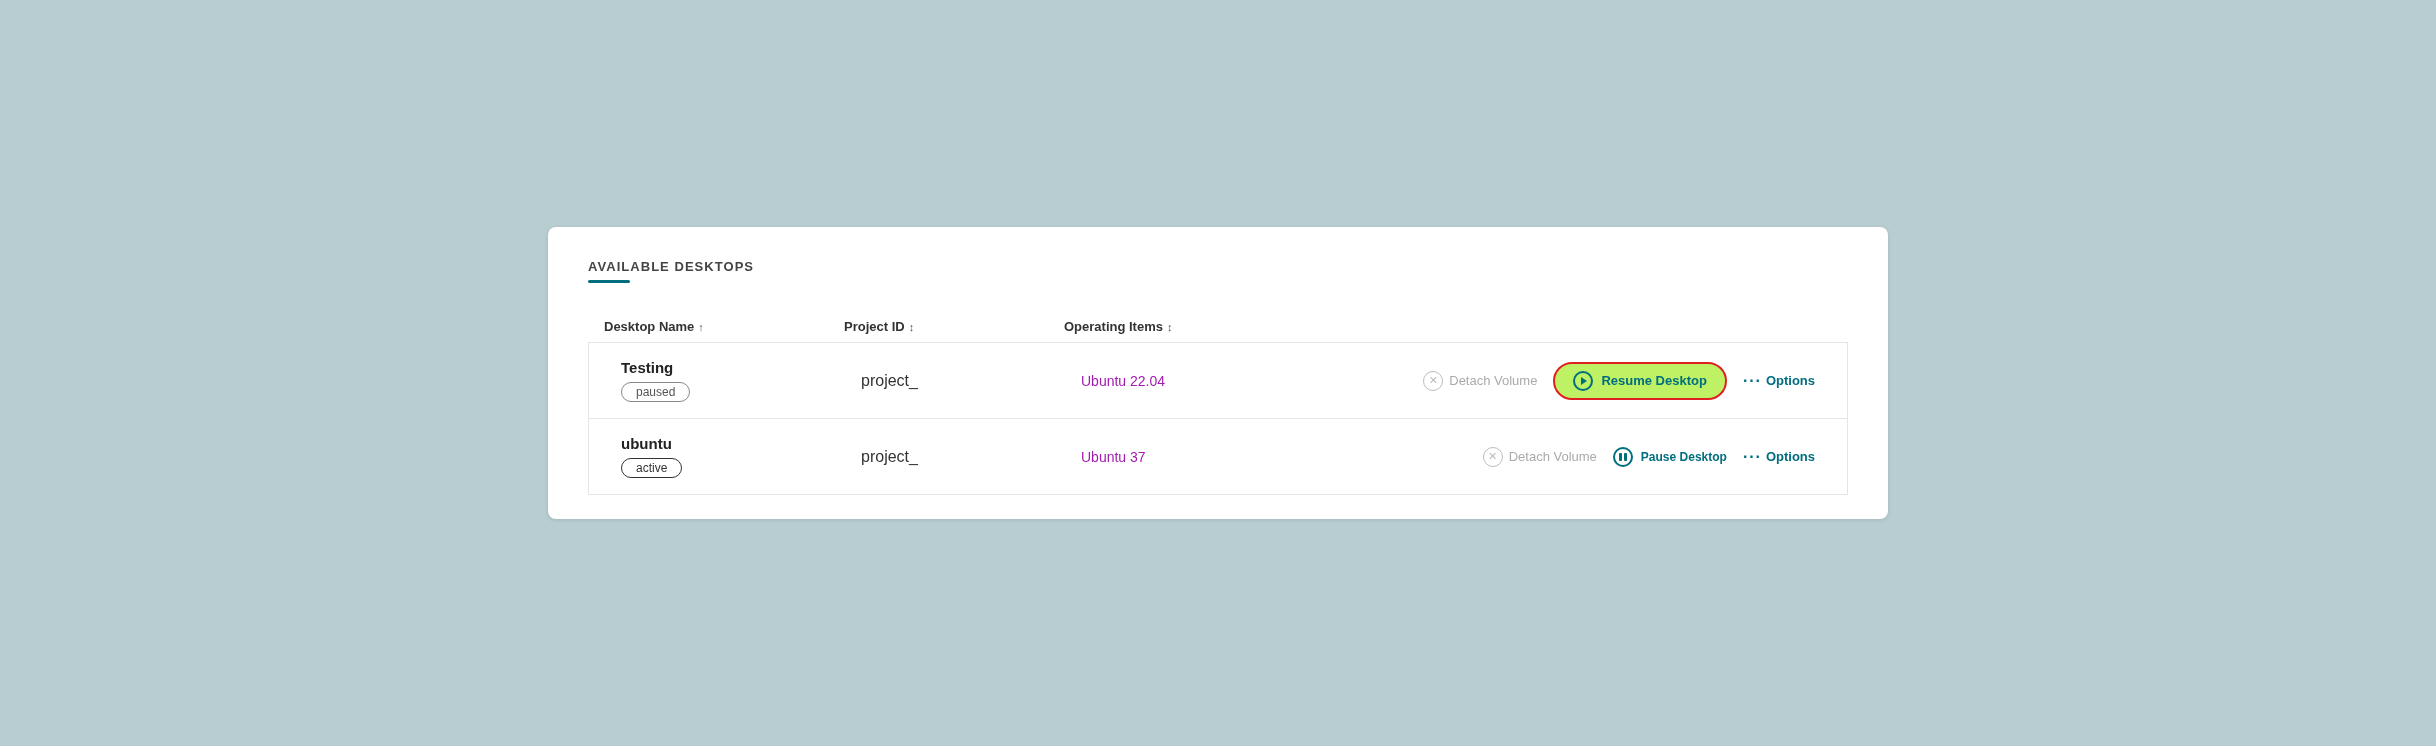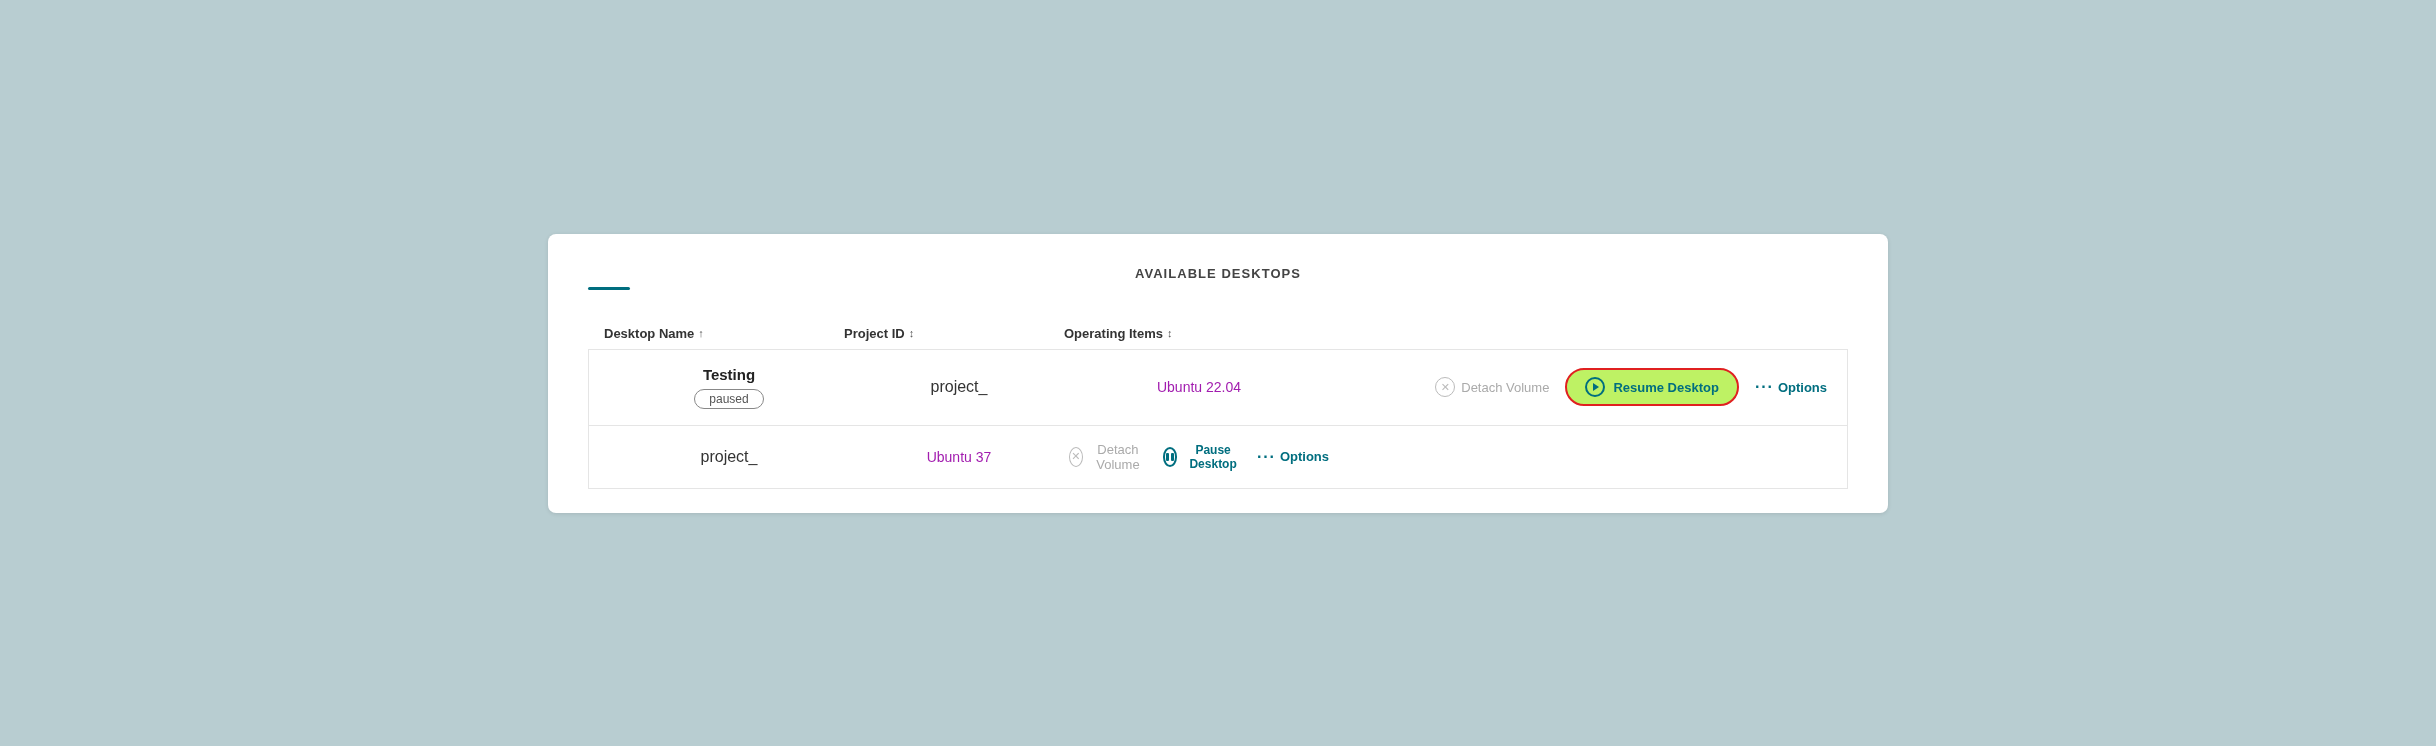--- a/index.html
+++ b/index.html
@@ -1,15 +1,15 @@
 <!DOCTYPE html>
 <html><head>
   <meta charset="utf-8">
   <style>
-    * { box-sizing: border-box; margin: 0; padding: 0; text-align: center; }
+    * { box-sizing: border-box; margin: 0; padding: 0; }
     body {
       background: #b8cdd1;
       font-family: -apple-system, BlinkMacSystemFont, 'Segoe UI', sans-serif;
       display: flex;
       align-items: center;
       justify-content: center;
       min-height: 100vh;
       padding: 20px;
     }
     .card {
@@ -50,21 +50,21 @@
       gap: 4px;
     }
     .sort-icon {
       font-size: 11px;
       color: #555;
     }
     .table-row {
       display: grid;
       grid-template-columns: 240px 220px 260px 1fr;
       align-items: center;
-      padding: 16px 20px;
+      padding: 16px 32px;
       border: 1px solid #e5e5e5;
       border-top: none;
       background: #fff;
     }
     .table-row:first-child {
       border-top: 1px solid #e5e5e5;
     }
     .row-actions {
       display: flex;
       align-items: center;
@@ -279,20 +279,24 @@
         <span>Resume Desktop</span>
       </button>
       <div class="action-options">
         <span class="dots">···</span>
         <span>Options</span>
       </div>
     </div>
   </div>
 
   <div class="table-row">
+    <div>
+      <div class="desktop-name">ubuntu</div>
+      <span class="status-badge active">active</span>
+    </div>
     <div class="project-id">project_</div>
     <div class="os-name">Ubuntu 37</div>
     <div class="row-actions">
       <div class="action-detach">
         <div class="circle-x">✕</div>
         <span>Detach Volume</span>
       </div>
       <button class="btn-pause">
         <div class="pause-icon"></div>
         <span>Pause Desktop</span>

